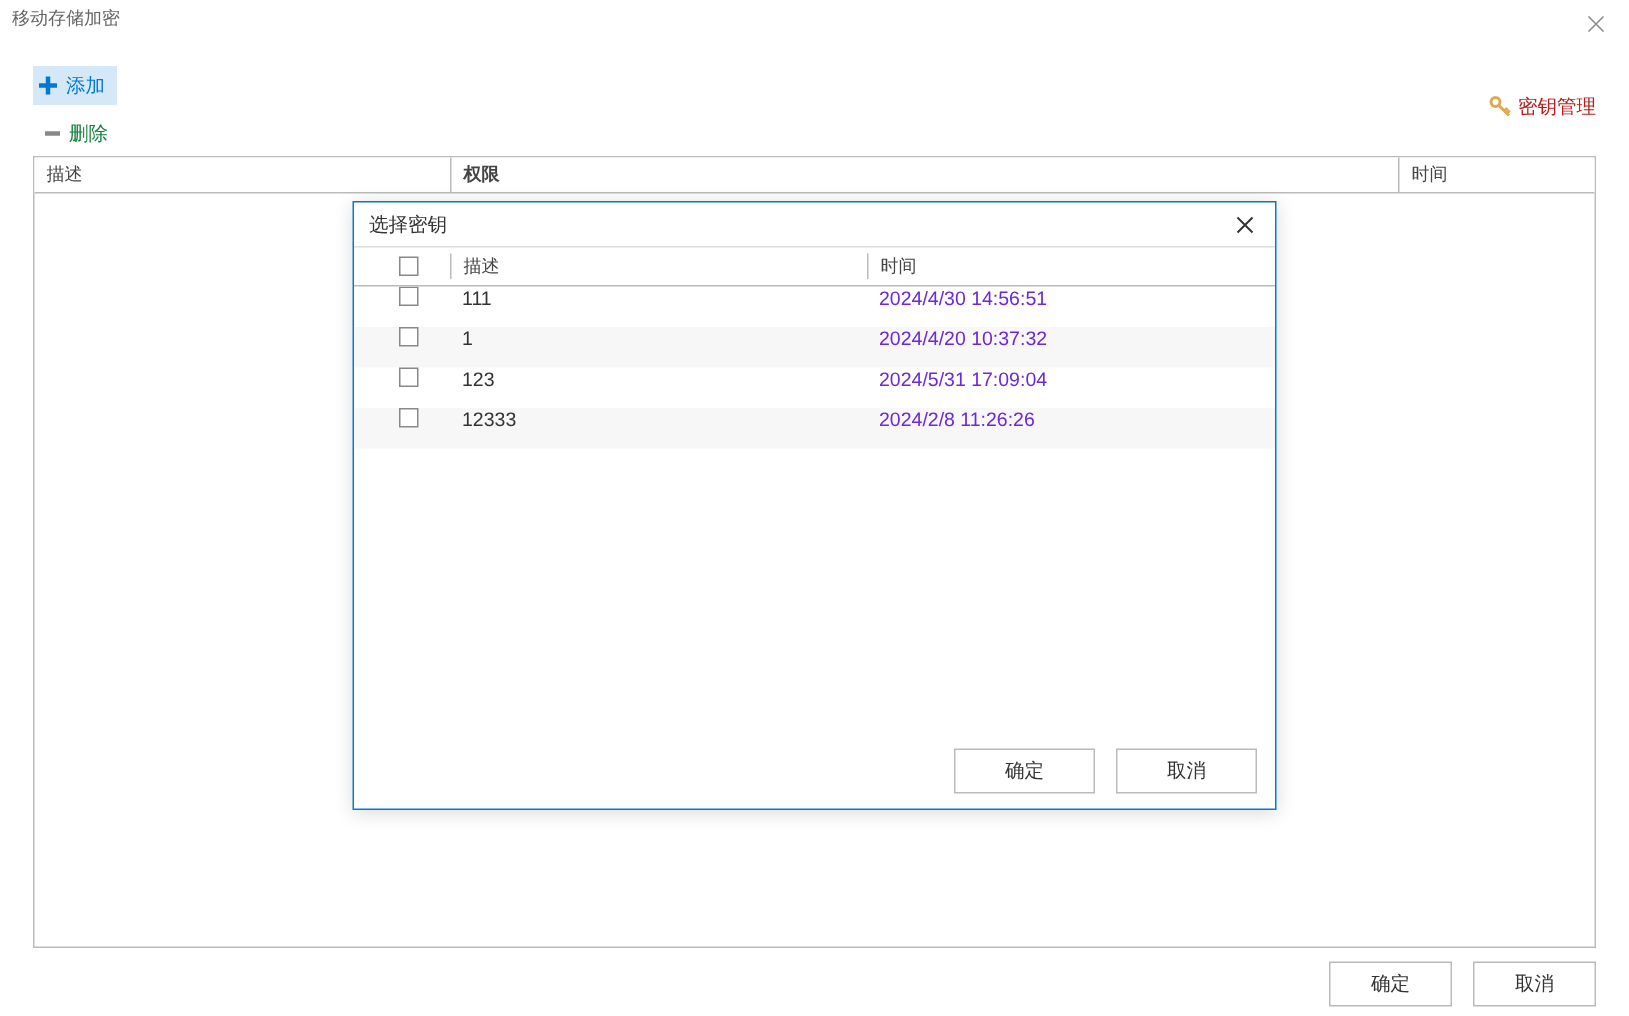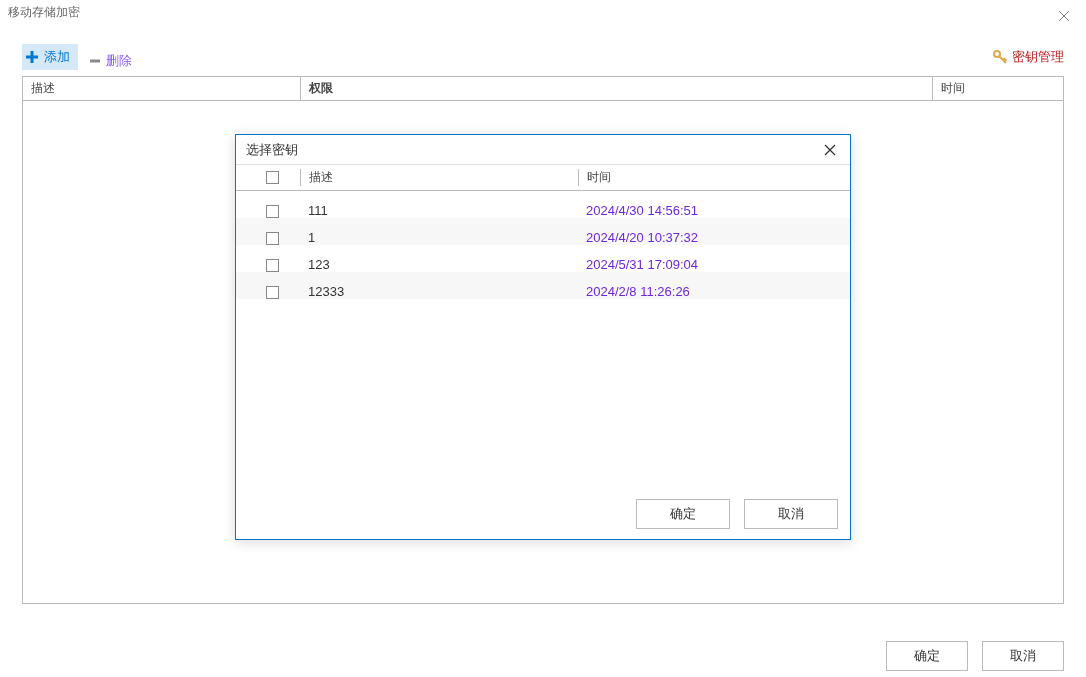--- a/index.html
+++ b/index.html
@@ -41,22 +41,23 @@
     }
     
     .main-toolbar {
       display: flex;
       justify-content: space-between;
       align-items: center;
       padding: 20px 22px 6px 22px;
     }
     .toolbar-left {
       display: flex;
-      align-items: flex-end;
+      align-items: center;
       gap: 10px;
+      flex-direction: column;
     }
     .toolbar-right {
       display: flex;
       align-items: center;
     }
     .btn-add {
       display: flex;
       align-items: center;
       gap: 4px;
       cursor: pointer;
@@ -70,21 +71,21 @@
       height: 16px;
       display: inline-flex;
       align-items: center;
       justify-content: center;
     }
     .btn-delete {
       display: flex;
       align-items: center;
       gap: 4px;
       cursor: pointer;
-      color: #8b5cf6;
+      color: #15803d;
       font-size: 13px;
     }
     .minus-icon {
       width: 14px;
       height: 14px;
       display: inline-flex;
       align-items: center;
       justify-content: center;
     }
     .btn-keymgr {
@@ -201,21 +202,21 @@
       border-left: 1px solid #bbb;
       font-size: 12px;
       color: #444;
     }
     .dialog-body {
       flex: 1;
       overflow-y: auto;
     }
     .dlg-row {
       display: flex;
-      align-items: flex-end;
+      align-items: flex-start;
       height: 27px;
       padding-left: 8px;
       font-size: 13px;
     }
     .dlg-row:nth-child(even) {
       background: #f7f7f7;
     }
     .dlg-cell-chk {
       width: 56px;
       display: flex;

